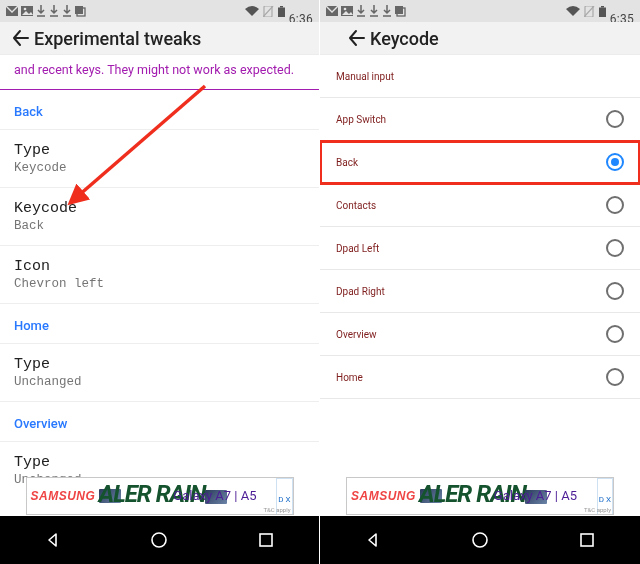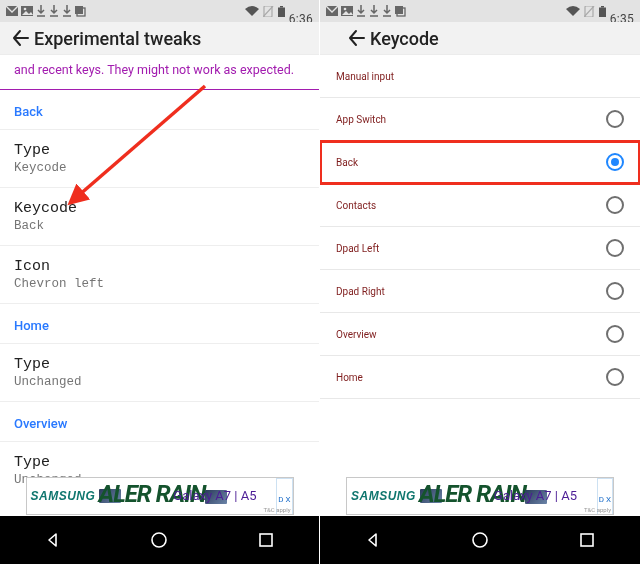--- a/index.html
+++ b/index.html
@@ -29,21 +29,21 @@
   .rlist { }
   .ritem { display:flex; align-items:center; justify-content:space-between; padding: 0 16px 0 16px; height:43px; border-bottom:1px solid #e8e8e8; }
   .ritem .rlabel { font-size:10px; color:#7f1d1d; }
   .radio { width:18px; height:18px; border:2px solid #6f6f6f; border-radius:50%; position:relative; flex:0 0 auto; }
   .radio.checked { border-color:#1f87ff; }
   .radio.checked::after { content:""; position:absolute; inset:3px; background:#1f87ff; border-radius:50%; }
   .ritem.selected { outline:3px solid #ef2e1e; outline-offset:-2px; }
   
   .ad { position:absolute; bottom:48px; left:0; right:0; height:40px; display:flex; justify-content:center; align-items:center; background:transparent; }
   .adbox { width:268px; height:38px; border:1px solid #c8c8c8; background:#fff; position:relative; display:flex; align-items:center; overflow:hidden; }
-  .adbox .samsung { font-family: Arial, sans-serif; font-weight:700; font-style:italic; color:#0f766e; font-size:12px; letter-spacing:.5px; padding-left:4px; }
+  .adbox .samsung { font-family: Arial, sans-serif; font-weight:700; font-style:italic; color:#ef4444; font-size:12px; letter-spacing:.5px; padding-left:4px; }
   .adbox .ghost { position:absolute; left:72px; top:2px; font-size:24px; font-weight:700; color:#14532d; font-style:italic; letter-spacing:-1px; }
   .adbox .prod { position:absolute; right:36px; top:10px; font-size:13px; color:#4c1d95; }
   .adbox .corner { position:absolute; top:0; right:0; background:#fff; color:#1a6cc9; font-size:8px; border:1px solid #cde1f2; padding:16px 1px; }
   .adbox .tac { position:absolute; right:2px; bottom:1px; font-size:6px; color:#999; }
   .adbox .thumb { width:22px; height:14px; background:linear-gradient(135deg,#2a3a5a,#6b84a8); border-radius:1px; margin:0 4px; }
   .adbox .thumb2 { position:absolute; right:66px; top:12px; width:22px; height:14px; background:linear-gradient(135deg,#2a3a5a,#6b84a8); border-radius:1px; }
   
   .navbar { position:absolute; bottom:0; left:0; right:0; height:48px; background:#000; display:flex; align-items:center; justify-content:space-around; }
   .navbtn { width:60px; height:48px; display:flex; align-items:center; justify-content:center; }
   

